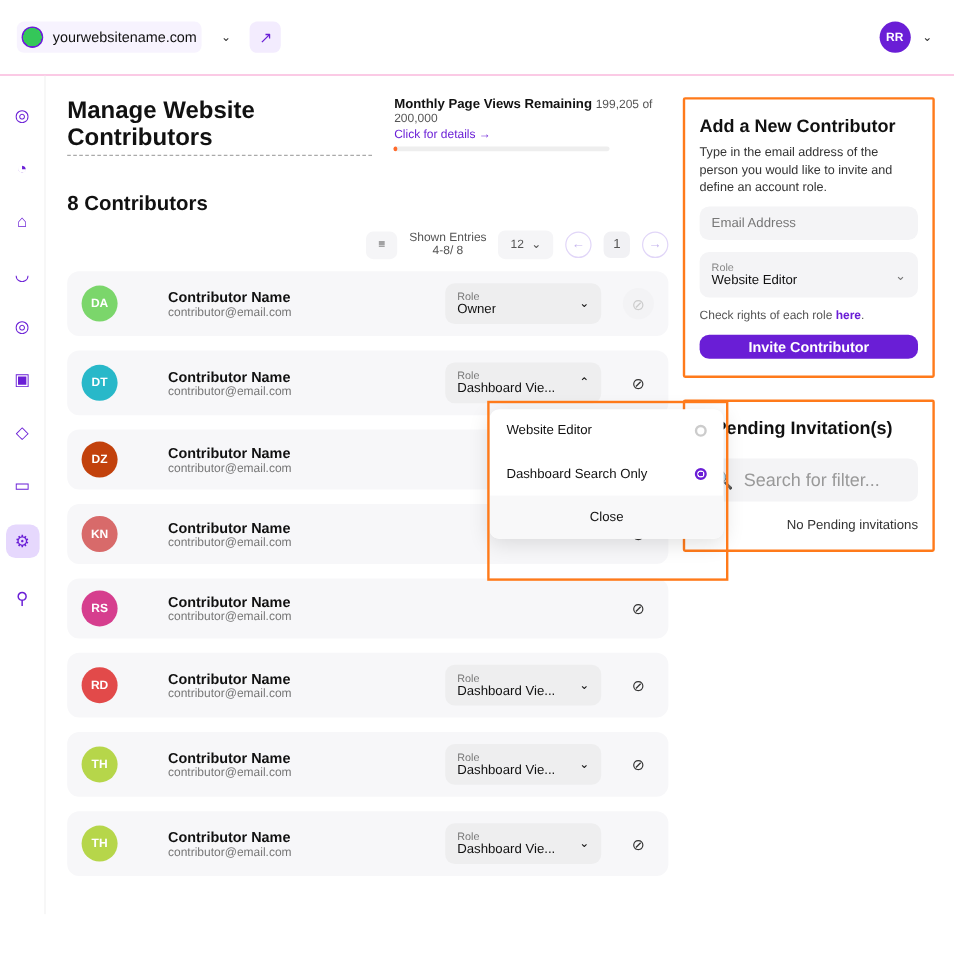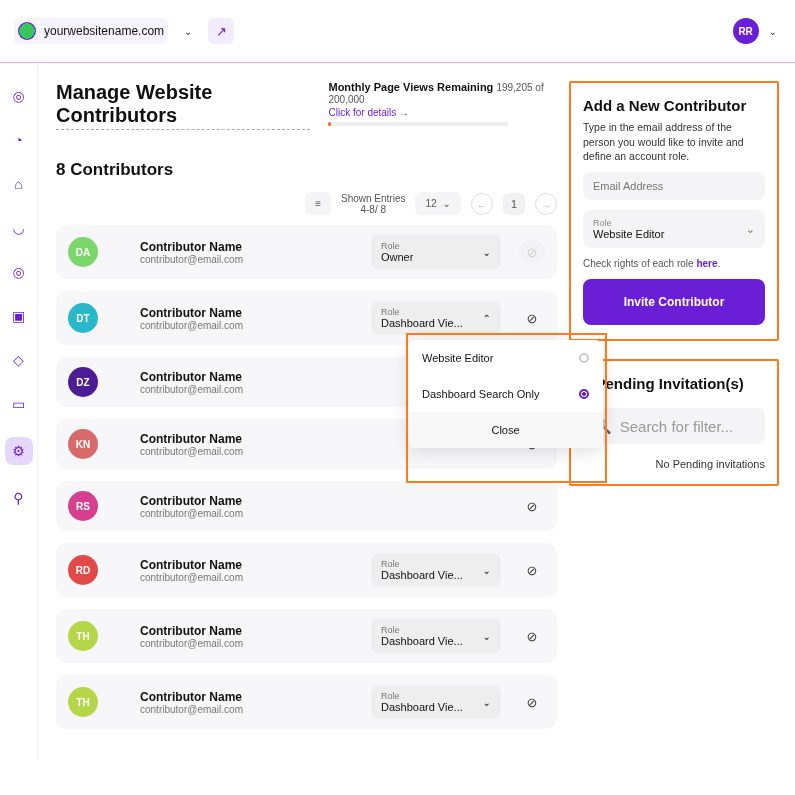--- a/index.html
+++ b/index.html
@@ -31,21 +31,21 @@
   .section { margin-top:30px; }
   .sec-title { font-size:17px; font-weight:700; }
   .sec-sub { font-size:11px; color:#333; margin-top:6px; line-height:1.4; max-width:470px;}
   .table-ctrl { display:flex; justify-content:flex-end; align-items:center; gap:10px; margin-top:12px; font-size:10px; color:#555;}
   .ctrl-box { background:#f5f5f7; border-radius:6px; padding:6px 10px; display:flex; align-items:center; gap:6px;}
   .pager-btn { width:22px; height:22px; border-radius:50%; border:1px solid #e1d6f8; background:#fff; display:flex; align-items:center; justify-content:center; color:#c6b6ee; font-size:11px;}
   .pager-cur { width:22px; height:22px; border-radius:6px; background:#f1f1f4; display:flex; align-items:center; justify-content:center; font-size:11px;}
   .rows { margin-top:10px; position:relative;}
   .row { display:flex; align-items:center; background:#f7f7f9; border-radius:10px; padding:10px 12px; margin-bottom:12px; gap:10px; }
   .av { width:30px; height:30px; border-radius:50%; color:#fff; display:flex; align-items:center; justify-content:center; font-size:10px; font-weight:600;}
-  .c-da{background:#7bd66b;} .c-dt{background:#28b8c9;} .c-dz{background:#4c1d95;} .c-kn{background:#d86a6a;}
+  .c-da{background:#7bd66b;} .c-dt{background:#28b8c9;} .c-dz{background:#c2410c;} .c-kn{background:#d86a6a;}
   .c-rs{background:#d63e8e;} .c-rd{background:#e24a4a;} .c-th{background:#b6d64a;}
   .info { flex:1; min-width:0;margin-left:32px;}
   .name { font-size:12px; font-weight:600; }
   .email { font-size:10px; color:#777; }
   .role-box { width:130px; display:flex; justify-content:space-between; align-items:center; background:#eeeeef; border-radius:8px; padding:6px 10px;}
   .role-lab { font-size:9px; color:#777; }
   .role-val { font-size:11px; font-weight:500; white-space:nowrap; overflow:hidden; text-overflow:ellipsis; max-width:90px;}
   .role-chev { font-size:10px;}
   .ban { width:26px; height:26px; border-radius:50%; display:flex; align-items:center; justify-content:center; color:#333; margin-left:8px;}
   .ban.disabled { color:#ccc; background:#f3f3f5;}
@@ -57,21 +57,21 @@
   .highlight-left { position:absolute; border:2px solid #ff7a1a; pointer-events:none; z-index:6; top:108px; left:350px; width:201px; height:150px;}
   .panel { border:2px solid #ff7a1a; border-radius:2px; padding:14px 12px; }
   .panel h3 { font-size:15px; font-weight:700; margin-bottom:6px;}
   .panel p { font-size:10.5px; color:#333; line-height:1.4; margin-bottom:8px;}
   .field { background:#f4f4f6; border-radius:8px; padding:8px 10px; font-size:11px; color:#777; margin-bottom:10px;}
   .field .f-lab { font-size:9px; color:#888; display:block;}
   .field .f-val { font-size:11px; color:#111;}
   .sel-row { display:flex; justify-content:space-between; align-items:center;}
   .hint { font-size:10px; color:#555; margin-bottom:10px;}
   .hint a { color:#6a1ed6; text-decoration:none; font-weight:600;}
-  .invite-btn { width:100%; background:#6a1ed6; color:#fff; border:none; border-radius:8px; padding:16px; font-size:12px; font-weight:600;}
+  .invite-btn { width:100%; background:#6a1ed6; color:#fff; border:none; border-radius:8px; padding:3px; font-size:12px; font-weight:600;}
   .search-box { display:flex; align-items:center; gap:8px; background:#f4f4f6; border-radius:8px; padding:9px 10px; font-size:15px; color:#999; margin-bottom:14px;}
   .empty { text-align:right; font-size:11px; color:#333;} 
 </style>
 </head>
 <body>
 
 <div class="topbar">
   <div class="topbar-left">
     <div class="site-pill">
       <span class="globe"></span>

